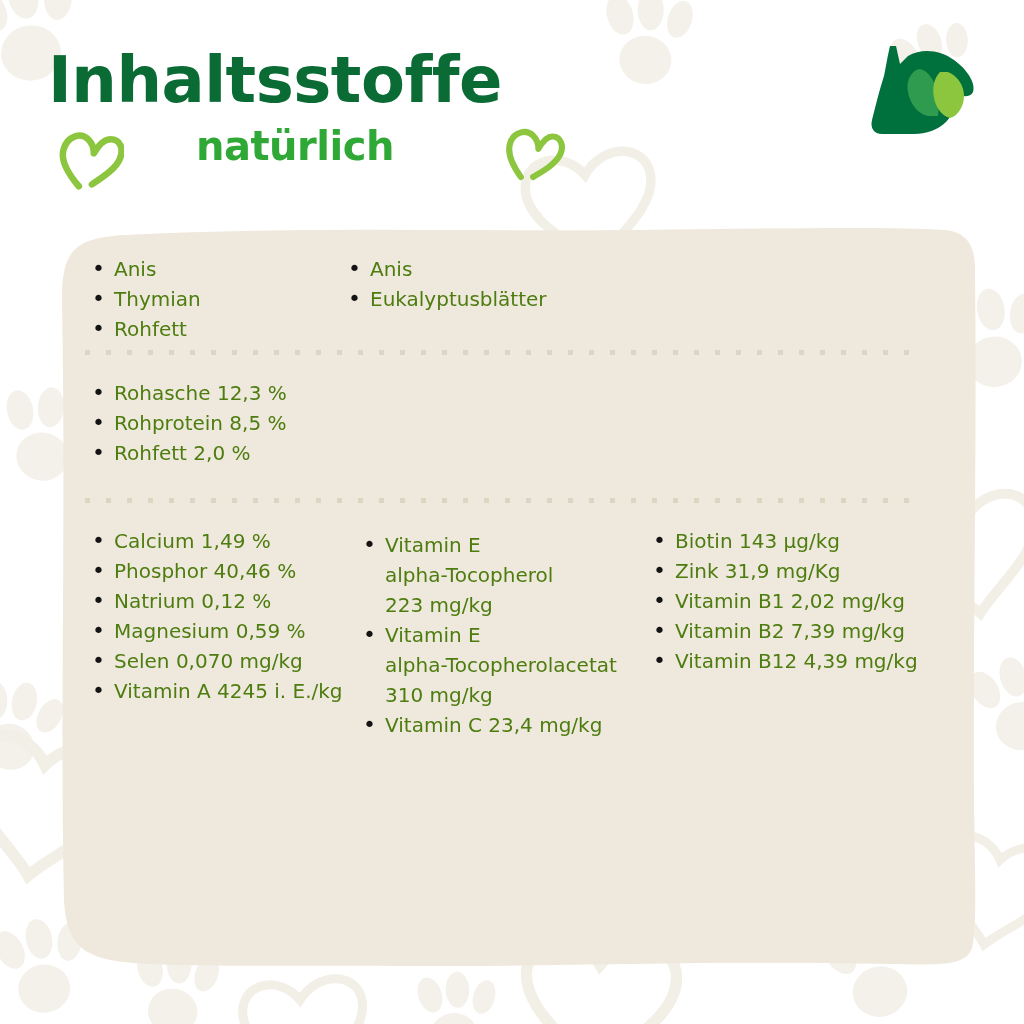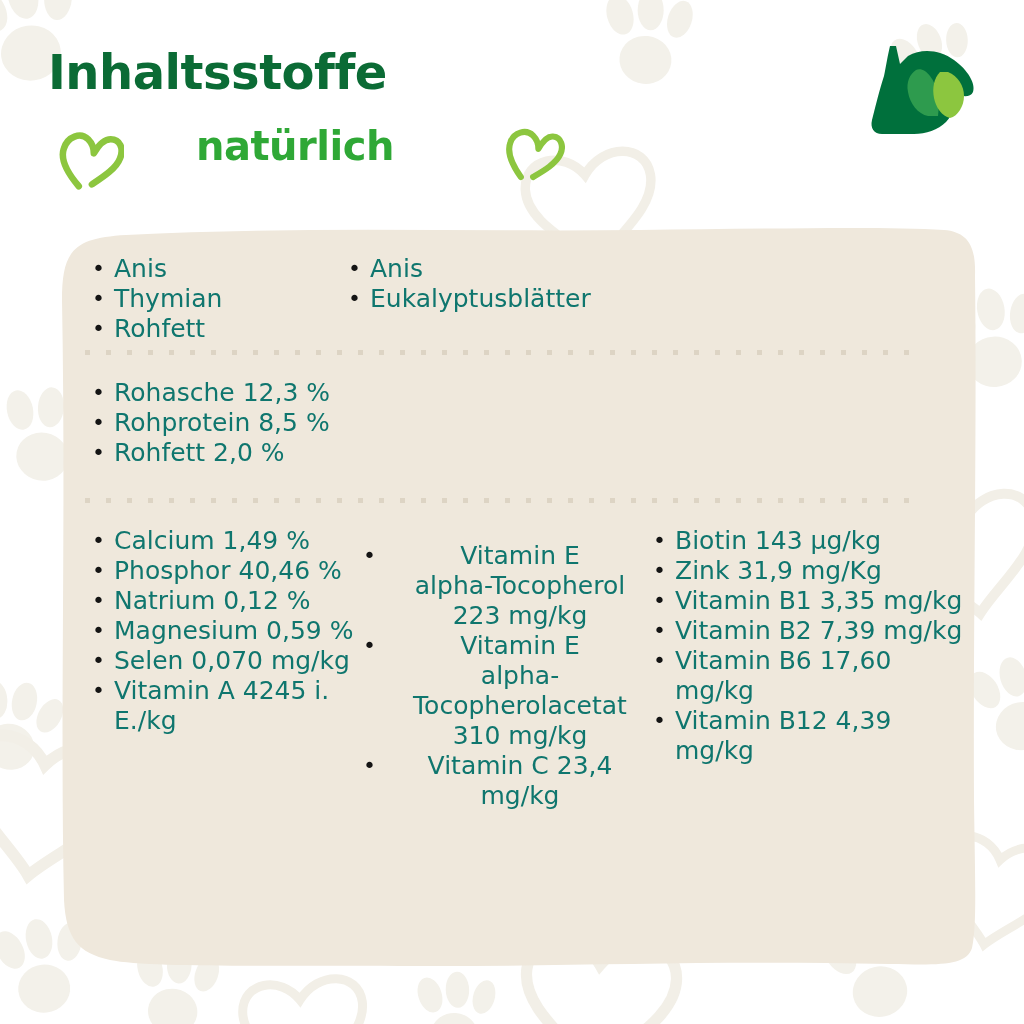--- a/index.html
+++ b/index.html
@@ -41,21 +41,21 @@
     top: 0; left: 0;
     width: 1024px;
     height: 215px;
     z-index: 3;
   }
 
   .title-line1 {
     position: absolute;
     left: 48px;
     top: 48px;
-    font-size: 48px;
+    font-size: 64px;
     font-weight: bold;
     letter-spacing: -0.5px;
     color: #0b6b35;
     line-height: 1.0;
     white-space: nowrap;
   }
 
   .title-line2 {
     position: absolute;
     left: 196px;
@@ -121,22 +121,22 @@
     position: absolute;
   }
 
   ul.plain {
     list-style: none;
   }
 
   ul.plain li {
     position: relative;
     padding-left: 30px;
-    color: #0f766e;
-    font-size: 25px;
+    color: #4d7c0f;
+    font-size: 20px;
     line-height: 30px;
     white-space: pre-line;
   }
 
   ul.plain li::before {
     content: "•";
     position: absolute;
     left: 8px;
     top: 0;
     color: #141414;
@@ -164,21 +164,21 @@
 
   #sep-1 { left: 85px; top: 118px; width: 826px; }
 
   #section-analysis     { top: 146px; }
   #section-analysis .c1 { left: 84px; top: 0; width: 400px; }
 
   #sep-2 { left: 85px; top: 266px; width: 826px; }
 
   #section-additives       { top: 294px; }
   #section-additives .c1   { left: 84px;  top: 0; width: 290px; }
-  #section-additives .c2   { left: 355px; top: 15px; width: 300px; text-align: center; }
+  #section-additives .c2   { left: 355px; top: 4px; width: 300px; }
   #section-additives .c3   { left: 645px; top: 0; width: 320px; }
 </style>
 </head>
 <body>
 
 <div id="stage">
 
   <svg id="bg-pattern" viewBox="0 0 1024 1024" aria-hidden="true">
     <defs>
       <g id="paw">
@@ -316,22 +316,21 @@
 alpha-Tocopherolacetat
 310 mg/kg</li>
           <li>Vitamin C 23,4 mg/kg</li>
         </ul>
       </div>
 
       <div class="col c3">
         <ul class="plain">
           <li>Biotin 143 µg/kg</li>
           <li>Zink 31,9 mg/Kg</li>
-          <li>Vitamin B1 3,35 mg/kg</li>
+          <li>Vitamin B1 2,02 mg/kg</li>
           <li>Vitamin B2 7,39 mg/kg</li>
-          <li>Vitamin B6 17,60 mg/kg</li>
           <li>Vitamin B12 4,39 mg/kg</li>
         </ul>
       </div>
 
     </div>
   </div>
 </div>
 
 </body></html>

